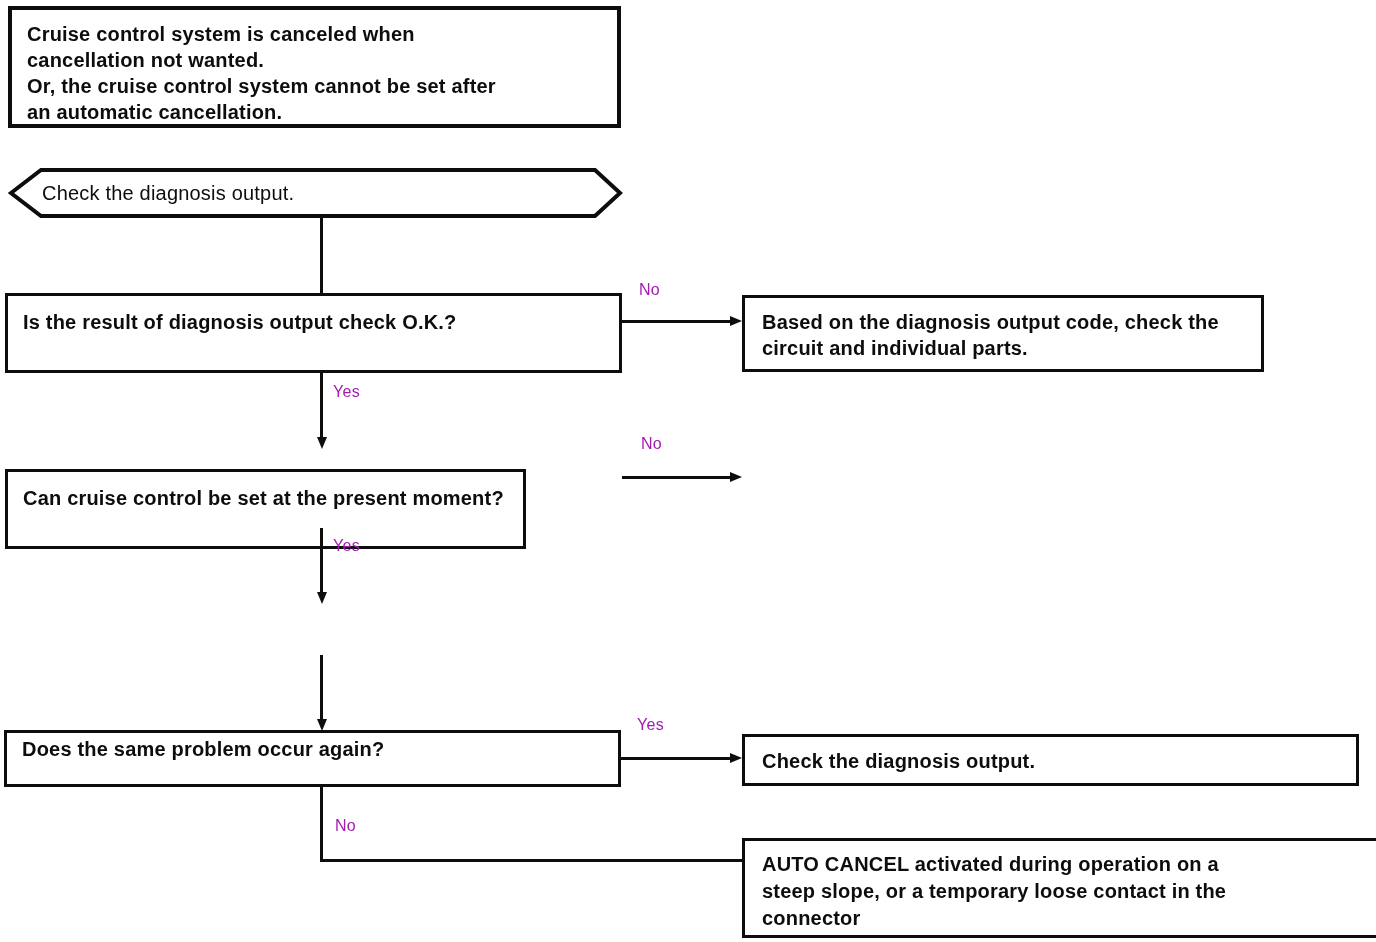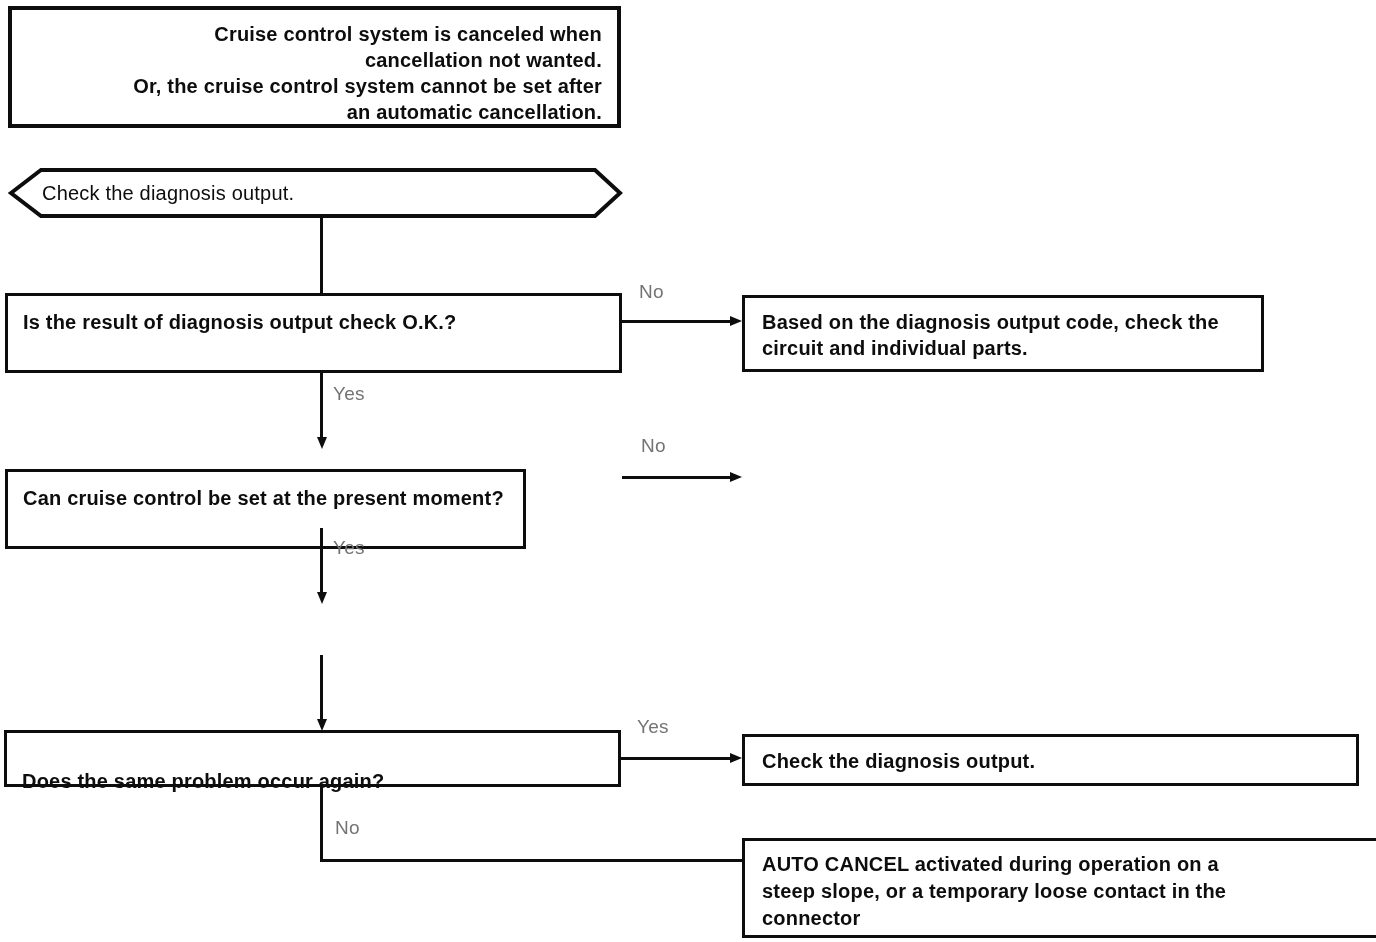--- a/index.html
+++ b/index.html
@@ -59,35 +59,35 @@
   }
   .arrow-down {
     position: absolute;
     width: 0; height: 0;
     border-left: 5px solid transparent;
     border-right: 5px solid transparent;
     border-top: 12px solid #0d0d0d;
   }
   .edge-label {
     position: absolute;
-    font-size: 19px;
+    font-size: 16px;
     font-weight: 500;
-    color: #737373;
+    color: #a21caf;
     letter-spacing: 0.3px;
   }
   .pad-q { padding: 13px 15px 0 15px; }
   .pad-r { padding: 11px 17px 0 17px; }
 </style>
 </head>
 <body>
 
 <div class="canvas">
 
   <div class="node bold" style="left:8px; top:6px; width:613px; height:122px;">
-    <div class="box-text" style="padding:11px 15px 0 15px;text-align:right;">Cruise control system is canceled when
+    <div class="box-text" style="padding:11px 15px 0 15px;">Cruise control system is canceled when
 cancellation not wanted.
 Or, the cruise control system cannot be set after
 an automatic cancellation.</div>
   </div>
 
   <div class="hex" style="left:8px; top:167px; width:615px; height:52px;">
     <svg width="615" height="52" viewBox="0 0 615 52">
       <polygon points="3,26 33,3 587,3 612,26 587,49 33,49" fill="#ffffff" stroke="#0d0d0d" stroke-width="4" stroke-linejoin="miter"></polygon>
     </svg>
     <div class="hex-text">Check the diagnosis output.</div>
@@ -123,21 +123,21 @@
 
   <div class="line" style="left:320px; top:528px; width:3px; height:68px;"></div>
   <div class="arrow-down" style="left:317px; top:592px;"></div>
   <div class="edge-label" style="left:333px; top:537px;">Yes</div>
 
 
   <div class="line" style="left:320px; top:655px; width:3px; height:68px;"></div>
   <div class="arrow-down" style="left:317px; top:719px;"></div>
 
   <div class="node thin" style="left:4px; top:730px; width:617px; height:57px;">
-    <div class="box-text" style="padding:23px 15px 0 15px;margin-top:12px;">Does the same problem occur again?</div>
+    <div class="box-text" style="padding:3px 15px 0 15px;">Does the same problem occur again?</div>
   </div>
 
   <div class="edge-label" style="left:637px; top:716px;">Yes</div>
   <div class="line" style="left:621px; top:757px; width:111px; height:3px;"></div>
   <div class="arrow-right" style="left:730px; top:753px;"></div>
 
   <div class="node thin" style="left:742px; top:734px; width:617px; height:52px;">
     <div class="box-text" style="padding:11px 17px 0 17px;">Check the diagnosis output.</div>
   </div>
 

